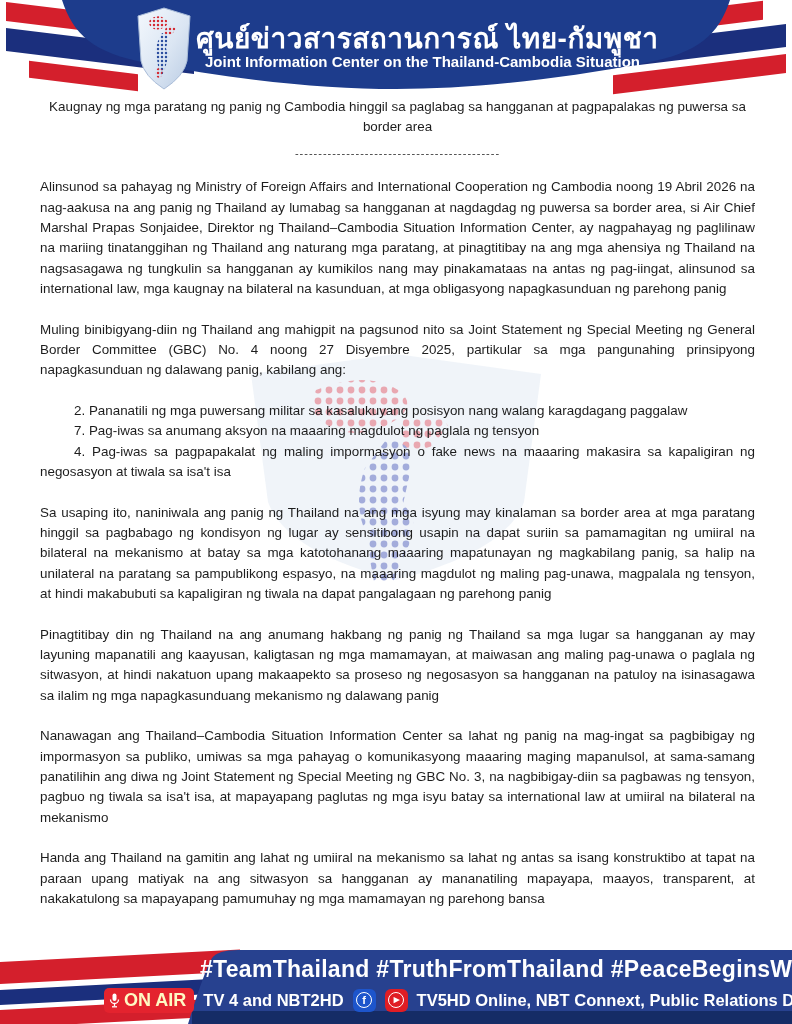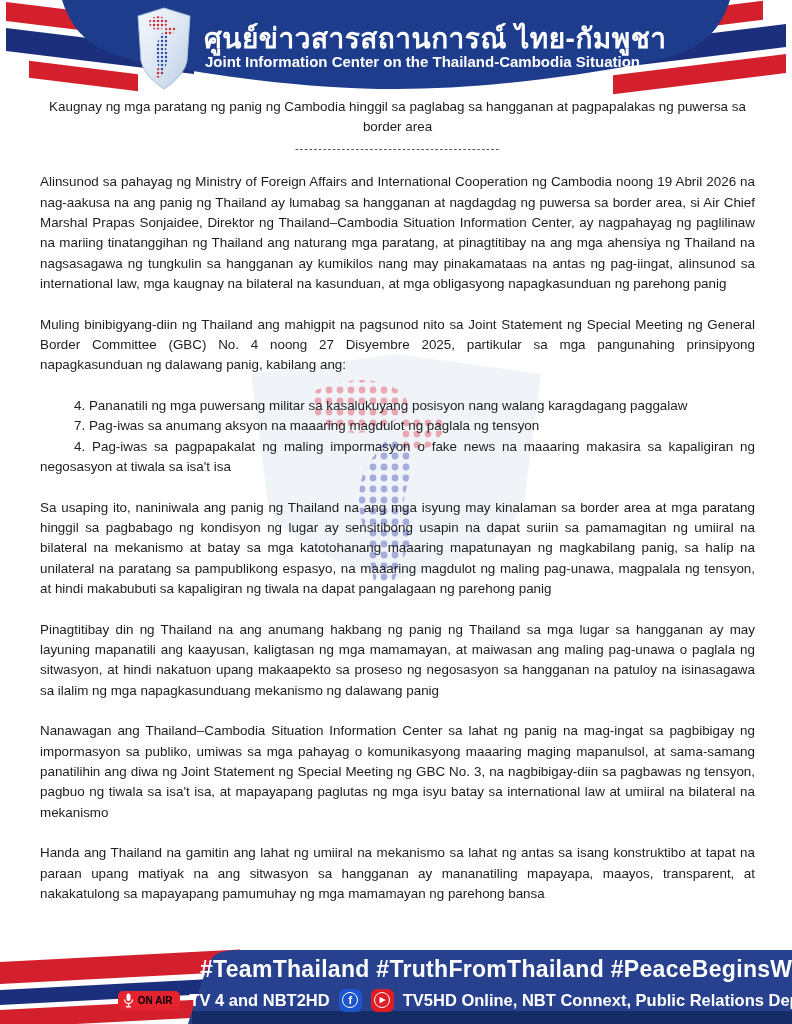--- a/index.html
+++ b/index.html
@@ -17,42 +17,42 @@
   .stripes-tr { right:6px; top:-2px; width:188px; transform:skewY(-7deg); transform-origin:100% 0; }
   .sbar-red   { height:19px; background:#d41f2c; }
   .sbar-gap   { height:7px; }
   .sbar-navy  { height:23px; background:#1b2f7d; }
   .sbar-red-short-l { height:17px; width:58%; margin-left:12%; background:#d41f2c; }
   .sbar-red-short-r { height:17px; width:58%; margin-left:auto; margin-right:12%; background:#d41f2c; }
   .sbar-red-long-r  { height:19px; width:92%; margin-left:auto; background:#d41f2c; }
   .banner-svg { position:absolute; left:0; top:0; }
   .logo { position:absolute; left:136px; top:7px; }
   .title-th {
-    position:absolute; left:204px; top:16px; width:560px;
+    position:absolute; left:196px; top:16px; width:560px;
     color:#fff; font-size:28px; font-weight:bold; letter-spacing:.5px;
     font-family:"Liberation Sans","DejaVu Sans",sans-serif; white-space:nowrap;
   }
   .title-en {
     position:absolute; left:205px; top:53px; width:560px;
     color:#fff; font-size:15px; font-weight:bold; white-space:nowrap;
   }
 
   
   .watermark { position:absolute; left:50%; top:352px; transform:translateX(-50%);
                width:320px; text-align:center; z-index:0; pointer-events:none; }
   .wm-jic { margin-top:-88px; font-size:118px; font-weight:bold; letter-spacing:26px;
             color:#7d96c4; opacity:.55; font-family:"Liberation Sans",sans-serif; }
 
   
   .doc {
     position:absolute; top:97px; left:40px; right:37px; bottom:76px;
     z-index:1; font-size:13.4px; line-height:20.4px; text-align:justify;
     overflow:hidden; color:#1d1d1d;
   }
-  .doc-heading { text-align:center; }
+  .doc-heading { text-align:center; margin-bottom:5px; }
   .sep { text-align:center; font-size:11px; letter-spacing:1px; color:#3a3a3a; margin-bottom:14px; }
   .doc p.par { margin-bottom:20px; }
   .li { text-indent:34px; }
   .list-block { margin-bottom:20px; }
 
   
   .footer { position:absolute; left:0; bottom:0; width:792px; height:74px; }
   .stripes-f { left:0; top:12px; width:240px; transform:skewY(-3deg); transform-origin:0 0; }
   .fbar-red1 { height:22px; background:#d41f2c; }
   .fbar-gap1 { height:6px; }
@@ -63,22 +63,22 @@
   .hashtags {
     position:absolute; left:200px; right:8px; top:6px; text-align:center;
     color:#fff; font-size:23px; font-weight:bold; letter-spacing:.3px; white-space:nowrap;
   }
   .footer-row2 {
     position:absolute; left:190px; right:4px; top:37px; height:26px;
     display:flex; align-items:center; justify-content:center; gap:9px;
     color:#fff; font-weight:bold; font-size:16.5px; white-space:nowrap;
   }
   .onair {
-    display:flex; align-items:center; gap:4px; background:#e4232e; color:#000000;
-    border-radius:5px; padding:2px 8px 2px 5px; font-size:10px; font-weight:bold;
+    display:flex; align-items:center; gap:4px; background:#e4232e; color:#fef9c3;
+    border-radius:5px; padding:2px 8px 2px 5px; font-size:18px; font-weight:bold;
   }
   .sq-icon {
     width:23px; height:23px; border-radius:6px; display:flex; align-items:center; justify-content:center;
     flex:0 0 auto;
   }
   .fb { background:#1d55cc; }
   .yt { background:#e01d24; }
   .ring { width:16px; height:16px; border:1.6px solid #fff; border-radius:50%;
           display:flex; align-items:center; justify-content:center;
           color:#fff; font-size:11px; font-weight:bold; line-height:1; }
@@ -154,21 +154,21 @@
   </div>
 
   <div class="doc">
     <p class="doc-heading">Kaugnay ng mga paratang ng panig ng Cambodia hinggil sa paglabag sa hangganan at pagpapalakas ng puwersa sa border area</p>
     <p class="sep">--------------------------------------------</p>
 
     <p class="par">Alinsunod sa pahayag ng Ministry of Foreign Affairs and International Cooperation ng Cambodia noong 19 Abril 2026 na nag-aakusa na ang panig ng Thailand ay lumabag sa hangganan at nagdagdag ng puwersa sa border area, si Air Chief Marshal Prapas Sonjaidee, Direktor ng Thailand–Cambodia Situation Information Center, ay nagpahayag ng paglilinaw na mariing tinatanggihan ng Thailand ang naturang mga paratang, at pinagtitibay na ang mga ahensiya ng Thailand na nagsasagawa ng tungkulin sa hangganan ay kumikilos nang may pinakamataas na antas ng pag-iingat, alinsunod sa international law, mga kaugnay na bilateral na kasunduan, at mga obligasyong napagkasunduan ng parehong panig</p>
     <p class="par">Muling binibigyang-diin ng Thailand ang mahigpit na pagsunod nito sa Joint Statement ng Special Meeting ng General Border Committee (GBC) No. 4 noong 27 Disyembre 2025, partikular sa mga pangunahing prinsipyong napagkasunduan ng dalawang panig, kabilang ang:</p>
 
     <div class="list-block">
-      <p class="li">4. Pananatili ng mga puwersang militar sa kasalukuyang posisyon nang walang karagdagang paggalaw</p>
+      <p class="li">2. Pananatili ng mga puwersang militar sa kasalukuyang posisyon nang walang karagdagang paggalaw</p>
       <p class="li">7. Pag-iwas sa anumang aksyon na maaaring magdulot ng paglala ng tensyon</p>
       <p class="li">4. Pag-iwas sa pagpapakalat ng maling impormasyon o fake news na maaaring makasira sa kapaligiran ng negosasyon at tiwala sa isa't isa</p>
     </div>
 
     <p class="par">Sa usaping ito, naniniwala ang panig ng Thailand na ang mga isyung may kinalaman sa border area at mga paratang hinggil sa pagbabago ng kondisyon ng lugar ay sensitibong usapin na dapat suriin sa pamamagitan ng umiiral na bilateral na mekanismo at batay sa mga katotohanang maaaring mapatunayan ng magkabilang panig, sa halip na unilateral na paratang sa pampublikong espasyo, na maaaring magdulot ng maling pag-unawa, magpalala ng tensyon, at hindi makabubuti sa kapaligiran ng tiwala na dapat pangalagaan ng parehong panig</p>
     <p class="par">Pinagtitibay din ng Thailand na ang anumang hakbang ng panig ng Thailand sa mga lugar sa hangganan ay may layuning mapanatili ang kaayusan, kaligtasan ng mga mamamayan, at maiwasan ang maling pag-unawa o paglala ng sitwasyon, at hindi nakatuon upang makaapekto sa proseso ng negosasyon sa hangganan na patuloy na isinasagawa sa ilalim ng mga napagkasunduang mekanismo ng dalawang panig</p>
     <p class="par">Nanawagan ang Thailand–Cambodia Situation Information Center sa lahat ng panig na mag-ingat sa pagbibigay ng impormasyon sa publiko, umiwas sa mga pahayag o komunikasyong maaaring maging mapanulsol, at sama-samang panatilihin ang diwa ng Joint Statement ng Special Meeting ng GBC No. 3, na nagbibigay-diin sa pagbawas ng tensyon, pagbuo ng tiwala sa isa't isa, at mapayapang paglutas ng mga isyu batay sa international law at umiiral na bilateral na mekanismo</p>
     <p class="par">Handa ang Thailand na gamitin ang lahat ng umiiral na mekanismo sa lahat ng antas sa isang konstruktibo at tapat na paraan upang matiyak na ang sitwasyon sa hangganan ay mananatiling mapayapa, maayos, transparent, at nakakatulong sa mapayapang pamumuhay ng mga mamamayan ng parehong bansa</p>
 
   </div>

